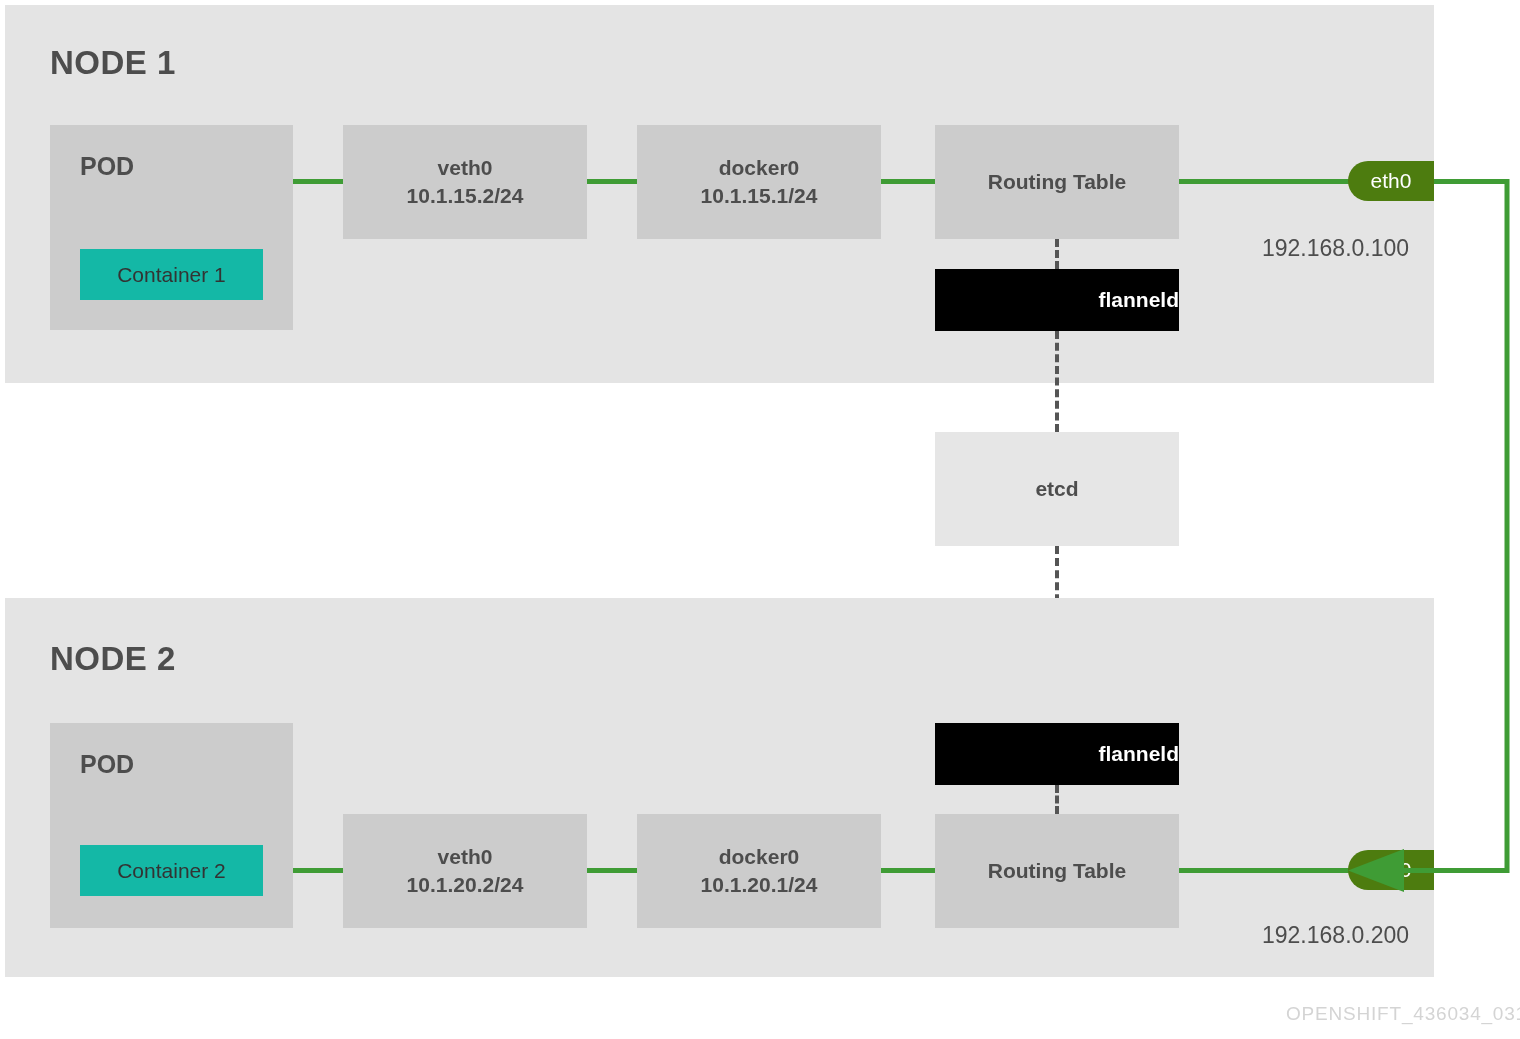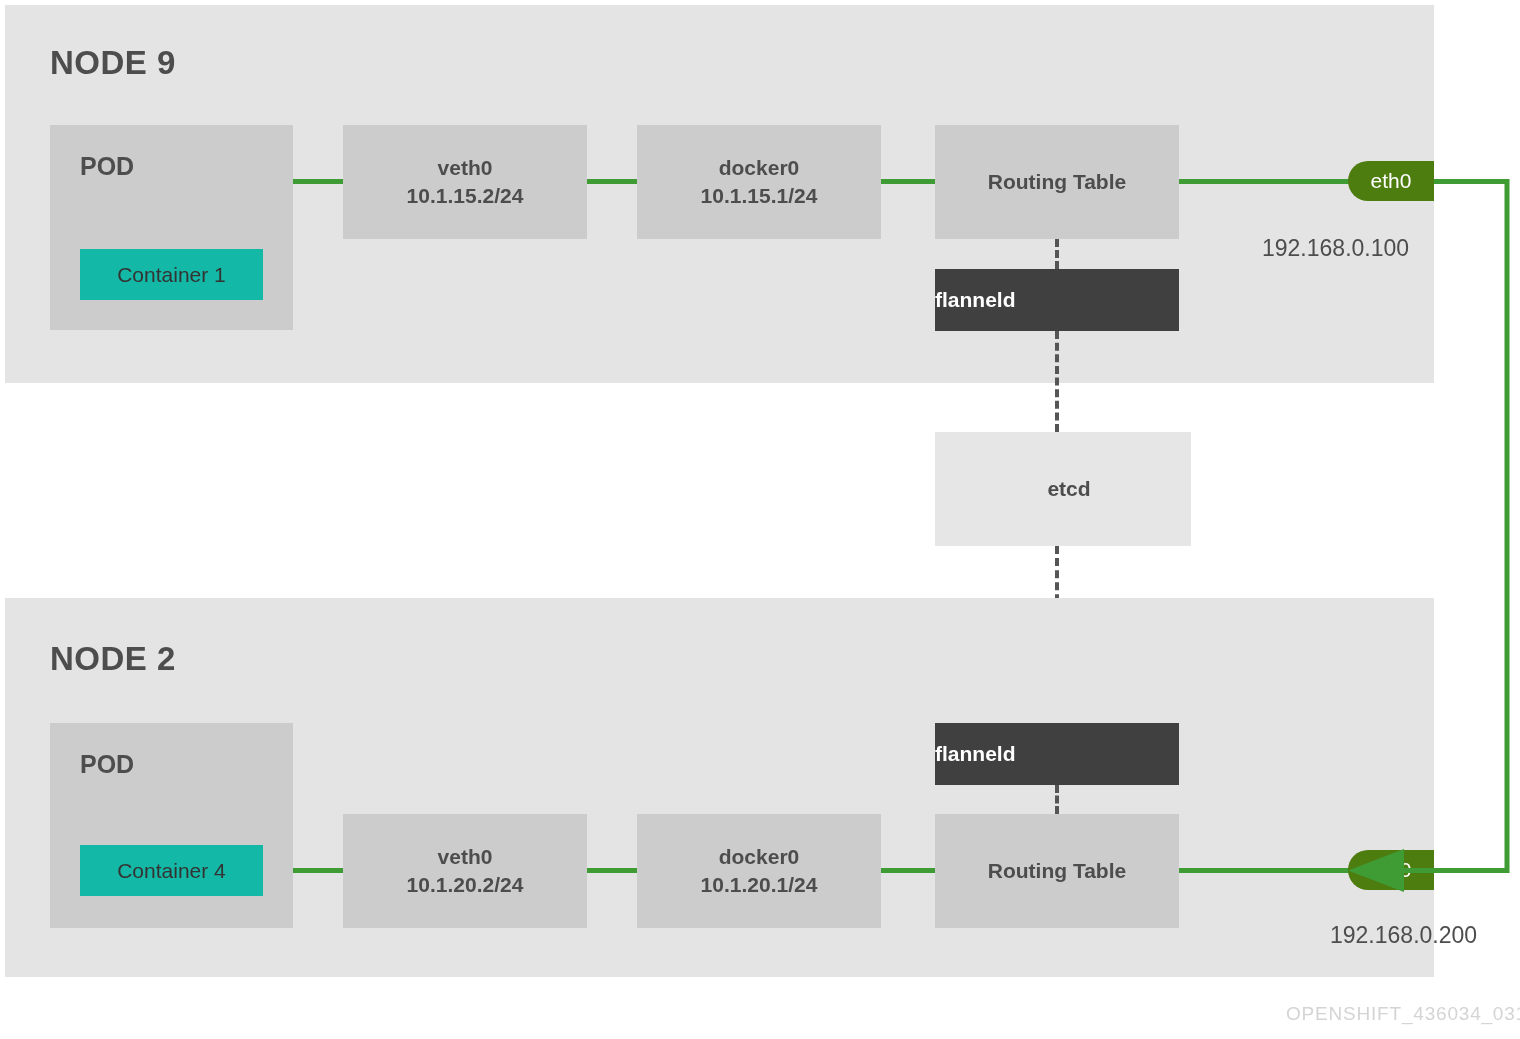--- a/index.html
+++ b/index.html
@@ -15,22 +15,22 @@
        align-items:center;justify-content:center;}
   .box .t1{font-size:21px;font-weight:bold;color:#4d4d4d;line-height:1.35;}
   .box .t2{font-size:21px;font-weight:bold;color:#4d4d4d;line-height:1.35;}
 
   .pod{position:absolute;background:#cccccc;}
   .pod-label{position:absolute;font-size:25px;font-weight:bold;color:#4d4d4d;}
   .container-box{position:absolute;background:#14b8a6;display:flex;
                  align-items:center;justify-content:center;}
   .container-box span{font-size:21px;color:#333333;}
 
-  .green-box{position:absolute;background:#404040;display:flex;
-             align-items:center;justify-content:flex-start;}
+  .green-box{position:absolute;background:#000000;display:flex;
+             align-items:center;justify-content:flex-end;}
   .green-box span{font-size:21px;font-weight:bold;color:#ffffff;}
 
   .etcd-box{position:absolute;background:#e6e6e6;display:flex;
             align-items:center;justify-content:center;}
   .etcd-box span{font-size:21px;font-weight:bold;color:#4d4d4d;}
 
   .wire{position:absolute;background:#3f9c35;height:5px;}
   .eth-pill{position:absolute;background:#4d7c0f;border-radius:20px 0 0 20px;
             display:flex;align-items:center;justify-content:center;}
   .eth-pill span{font-size:21px;color:#ffffff;}
@@ -43,21 +43,21 @@
   .footer{position:absolute;font-size:19px;color:#d4d4d4;letter-spacing:0.8px;
           white-space:nowrap;}
 </style>
 </head>
 <body>
 
 <div id="stage">
 
   <div class="panel" style="left:5px;top:5px;width:1429px;height:378px;"></div>
 
-  <div class="node-title" style="left:50px;top:44px;">NODE 9</div>
+  <div class="node-title" style="left:50px;top:44px;">NODE 1</div>
 
   <div class="pod" style="left:50px;top:125px;width:243px;height:205px;"></div>
   <div class="pod-label" style="left:80px;top:152px;">POD</div>
   <div class="container-box" style="left:80px;top:249px;width:183px;height:51px;">
     <span>Container 1</span>
   </div>
 
   <div class="wire" style="left:293px;top:179px;width:50px;"></div>
 
   <div class="box" style="left:343px;top:125px;width:244px;height:114px;">
@@ -86,34 +86,34 @@
 
   <div class="dash" style="left:1055px;top:331px;height:101px;"></div>
 
   <div class="wire" style="left:1179px;top:179px;width:175px;"></div>
 
   <div class="eth-pill" style="left:1348px;top:161px;width:86px;height:40px;">
     <span>eth0</span>
   </div>
   <div class="ip-label" style="left:1262px;top:219px;">192.168.0.100</div>
 
-  <div class="etcd-box" style="left:935px;top:432px;width:244px;height:114px;padding-left:12px;">
+  <div class="etcd-box" style="left:935px;top:432px;width:244px;height:114px;">
     <span>etcd</span>
   </div>
 
   <div class="dash" style="left:1055px;top:546px;height:177px;"></div>
 
   <div class="panel" style="left:5px;top:598px;width:1429px;height:379px;"></div>
 
   <div class="node-title" style="left:50px;top:640px;">NODE 2</div>
 
   <div class="pod" style="left:50px;top:723px;width:243px;height:205px;"></div>
   <div class="pod-label" style="left:80px;top:750px;">POD</div>
   <div class="container-box" style="left:80px;top:845px;width:183px;height:51px;">
-    <span>Container 4</span>
+    <span>Container 2</span>
   </div>
 
   <div class="wire" style="left:293px;top:868px;width:50px;"></div>
 
   <div class="box" style="left:343px;top:814px;width:244px;height:114px;">
     <span class="t1">veth0</span>
     <span class="t2">10.1.20.2/24</span>
   </div>
 
   <div class="wire" style="left:587px;top:868px;width:50px;"></div>
@@ -133,21 +133,21 @@
 
   <div class="box" style="left:935px;top:814px;width:244px;height:114px;">
     <span class="t1">Routing Table</span>
   </div>
 
   <div class="wire" style="left:1179px;top:868px;width:175px;"></div>
 
   <div class="eth-pill" style="left:1348px;top:850px;width:86px;height:40px;">
     <span>eth0</span>
   </div>
-  <div class="ip-label" style="left:1330px;top:906px;">192.168.0.200</div>
+  <div class="ip-label" style="left:1262px;top:906px;">192.168.0.200</div>
 
   <svg class="overlay" viewBox="0 0 1520 1039">
     <path d="M 1434 181.5 L 1507 181.5 L 1507 870.5 L 1402 870.5" fill="none" stroke="#3f9c35" stroke-width="5"></path>
     <polygon points="1348,870.5 1404,849 1404,892" fill="#3f9c35"></polygon>
   </svg>
 
   <div class="footer" style="left:1286px;top:1003px;">OPENSHIFT_436034_0317</div>
 
 </div>
 

